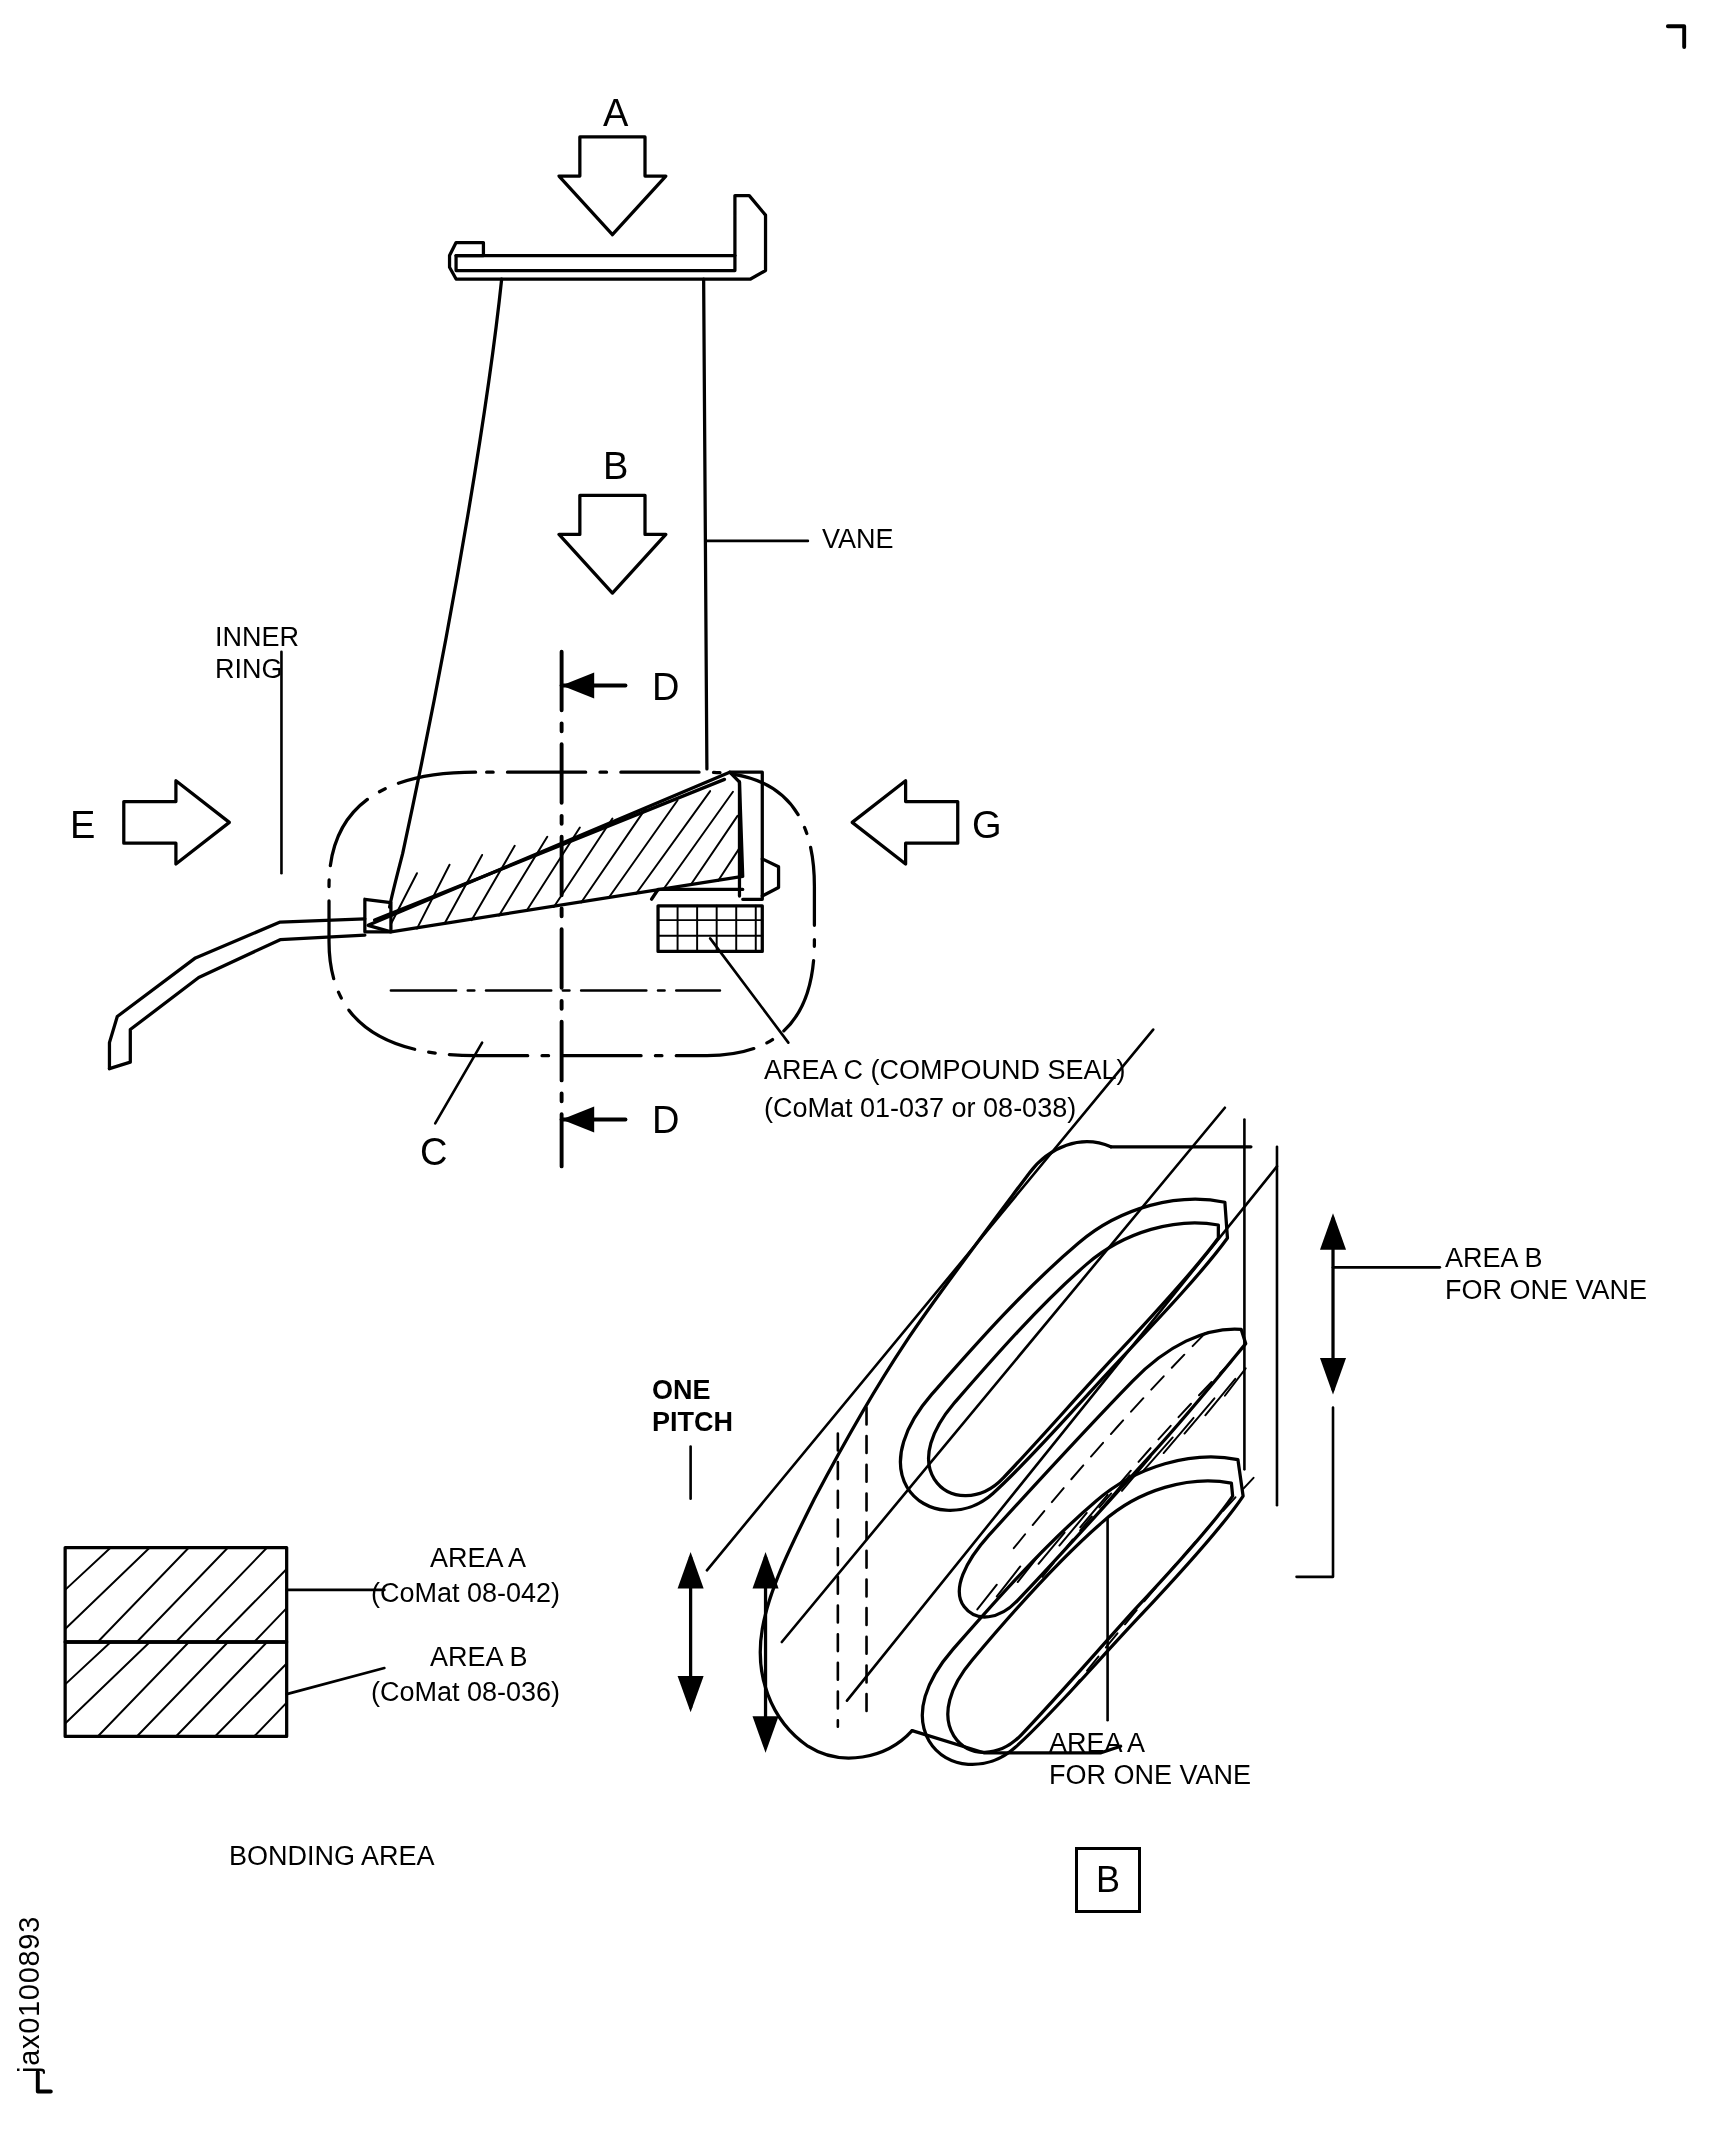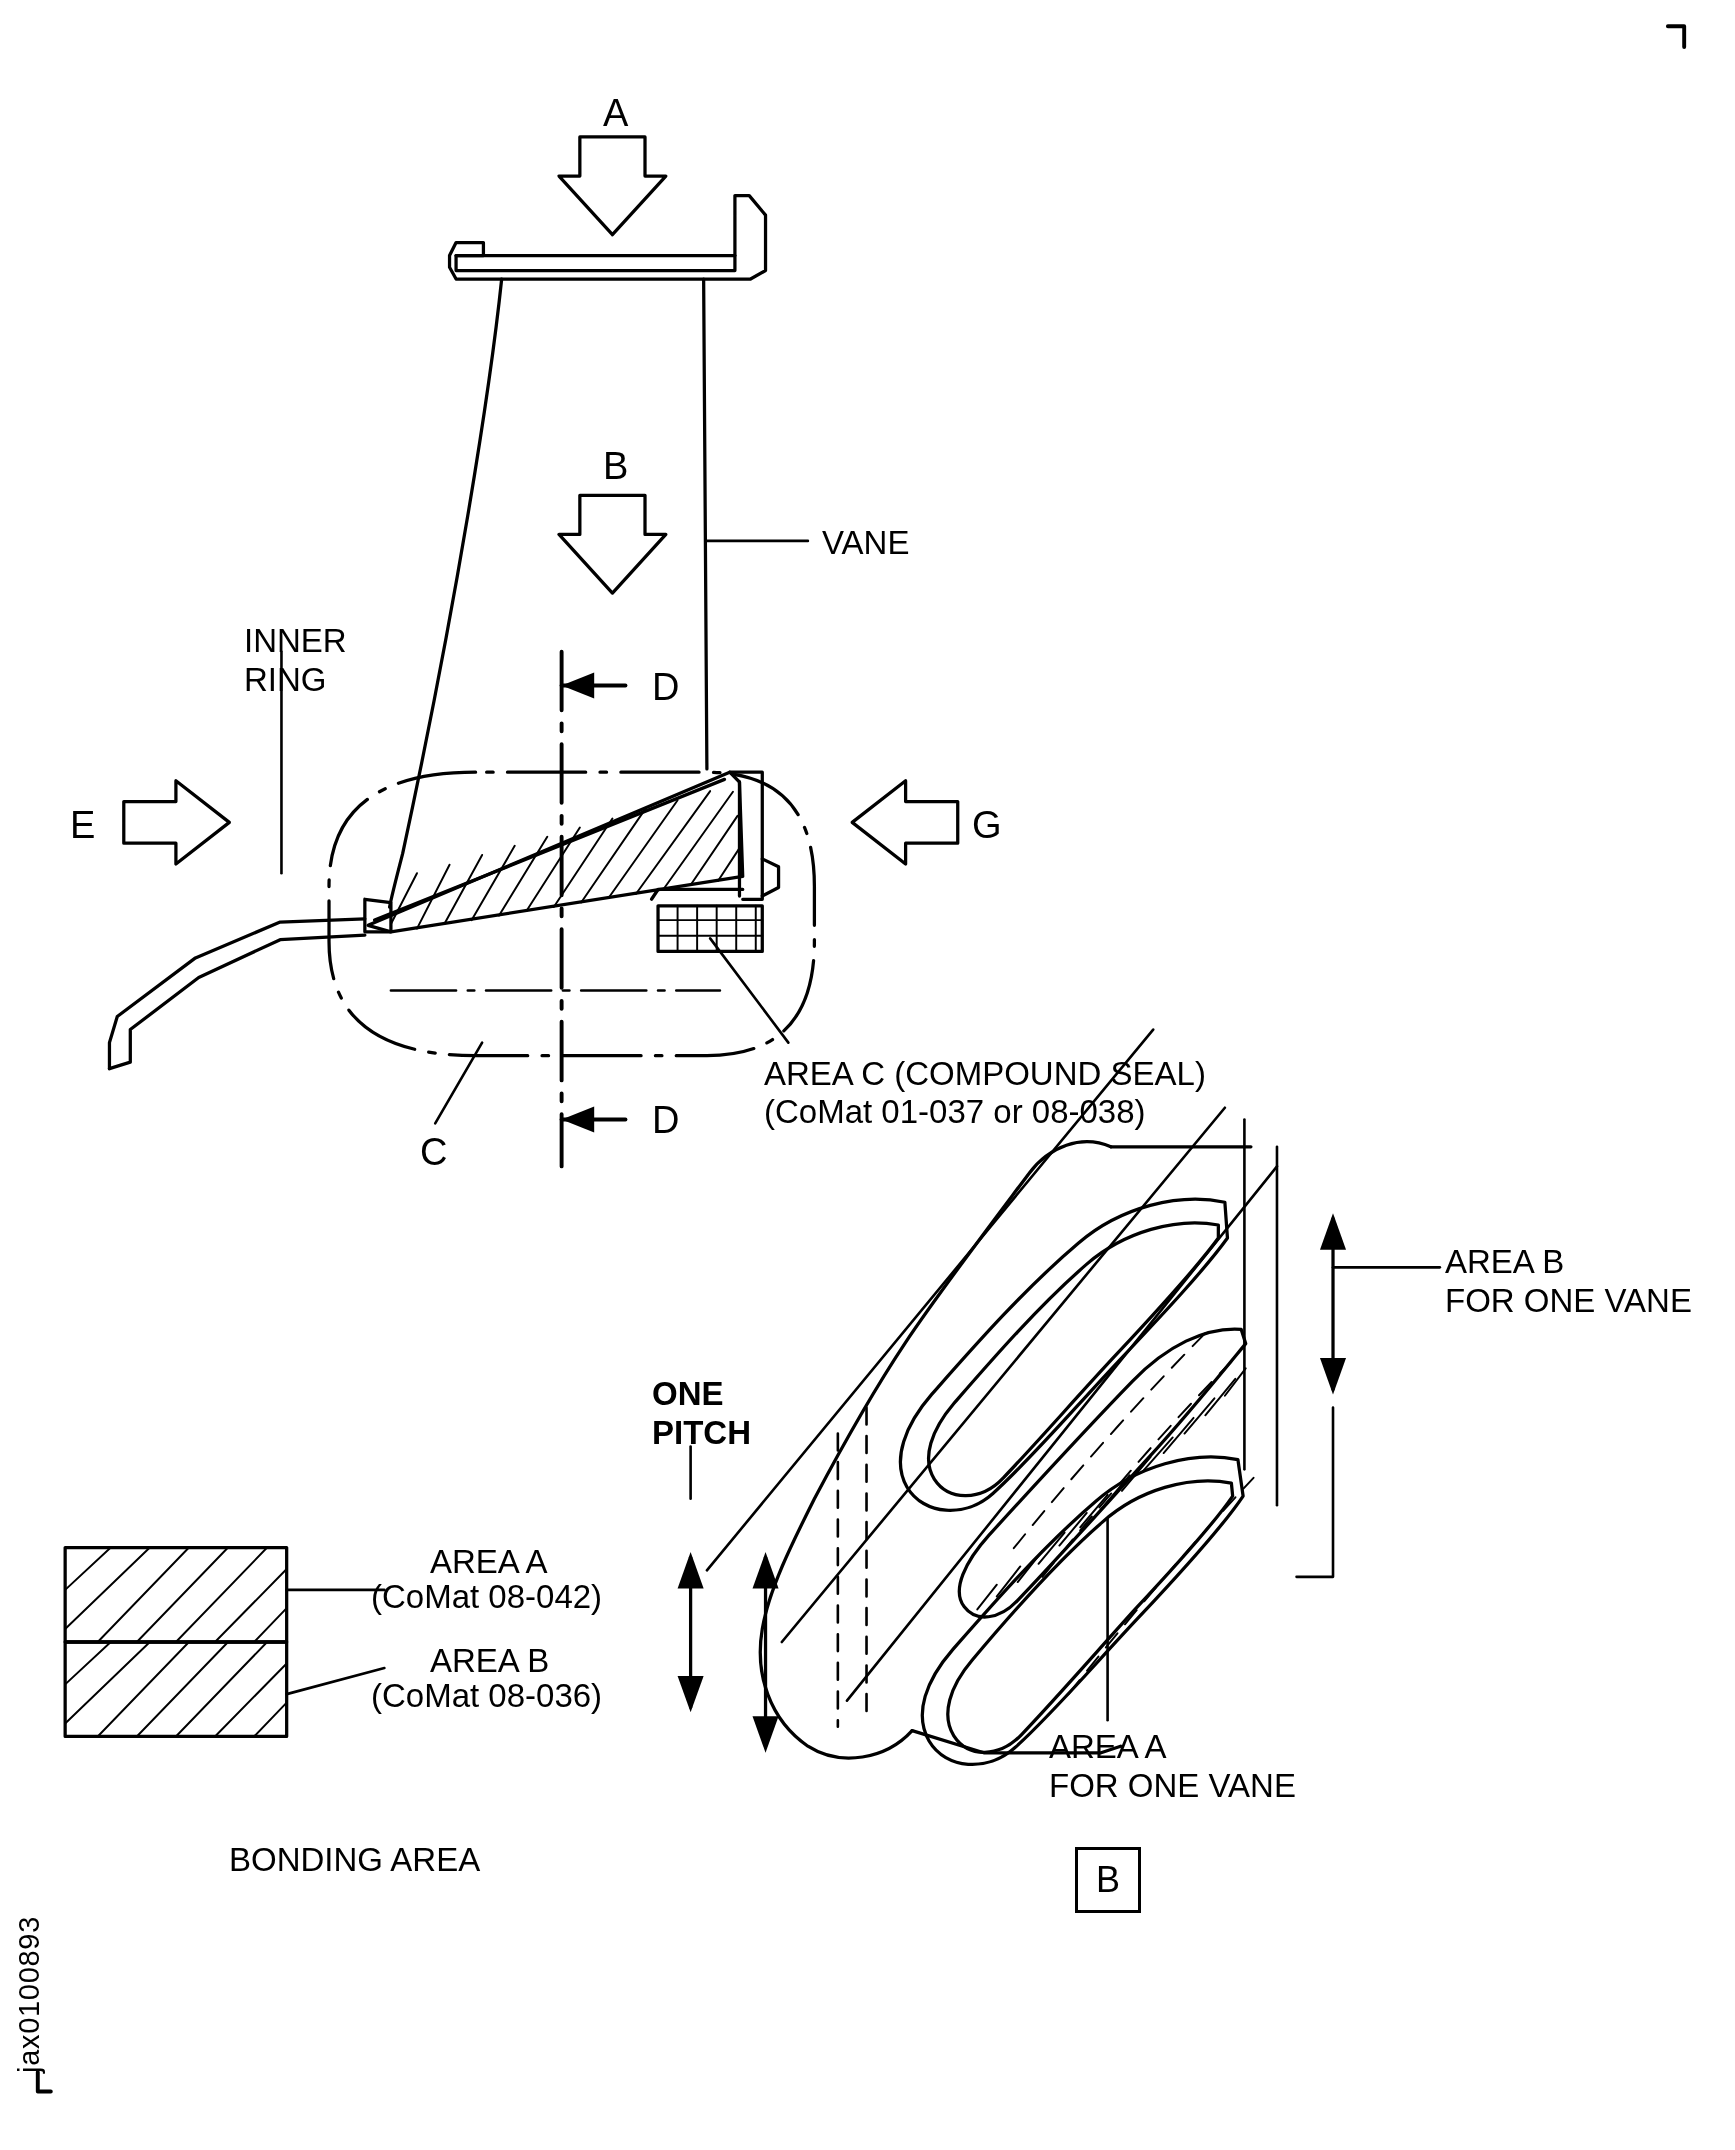--- a/index.html
+++ b/index.html
@@ -1,20 +1,20 @@
 <!DOCTYPE html>
 <html style="font-size:10.4px"><head>
 <meta charset="utf-8">
 <style>
   html,body{margin:0;padding:0;background:#ffffff;}
   body{font-family:"Liberation Sans", sans-serif;color:#000;}
   #sheet{position:relative;width:1735px;height:2151px;background:#fff;overflow:hidden;}
   .lbl{position:absolute;white-space:pre;line-height:1.18;}
   .f-big{font-size:38px;}
-  .f-med{font-size:33px;}
+  .f-med{font-size:27px;}
   svg{position:absolute;left:0;top:0;}
   .id-stamp{position:absolute;left:46px;bottom:78px;transform:rotate(-90deg);transform-origin:left bottom;font-size:29px;letter-spacing:0.7px;}
   .boxed{position:absolute;border:3.3px solid #000;display:flex;align-items:center;justify-content:center;font-size:36px;}
 </style>
 </head>
 <body>
 
 <div id="sheet">
 
   <svg width="1735" height="2151" viewBox="0 0 2663 3301">
@@ -216,21 +216,21 @@
 
   <div class="lbl f-big" style="left:603px;top:91px;">A</div>
   <div class="lbl f-big" style="left:603px;top:444px;">B</div>
   <div class="lbl f-big" style="left:70px;top:803px;">E</div>
   <div class="lbl f-big" style="left:972px;top:803px;">G</div>
   <div class="lbl f-big" style="left:652px;top:665px;">D</div>
   <div class="lbl f-big" style="left:652px;top:1098px;">D</div>
   <div class="lbl f-big" style="left:420px;top:1130px;">C</div>
 
   <div class="lbl f-med" style="left:822px;top:524px;">VANE</div>
-  <div class="lbl f-med" style="left:244px;top:622px;">INNER
+  <div class="lbl f-med" style="left:215px;top:622px;">INNER
 RING</div>
 
   <div class="lbl f-med" style="left:764px;top:1055px;">AREA C (COMPOUND SEAL)</div>
   <div class="lbl f-med" style="left:764px;top:1093px;">(CoMat 01-037 or 08-038)</div>
 
   <div class="lbl f-med" style="left:1445px;top:1243px;">AREA B
 FOR ONE VANE</div>
   <div class="lbl f-med" style="left:1049px;top:1728px;">AREA A
 FOR ONE VANE</div>
   <div class="lbl f-med" style="left:652px;top:1375px;font-weight:bold;">ONE

